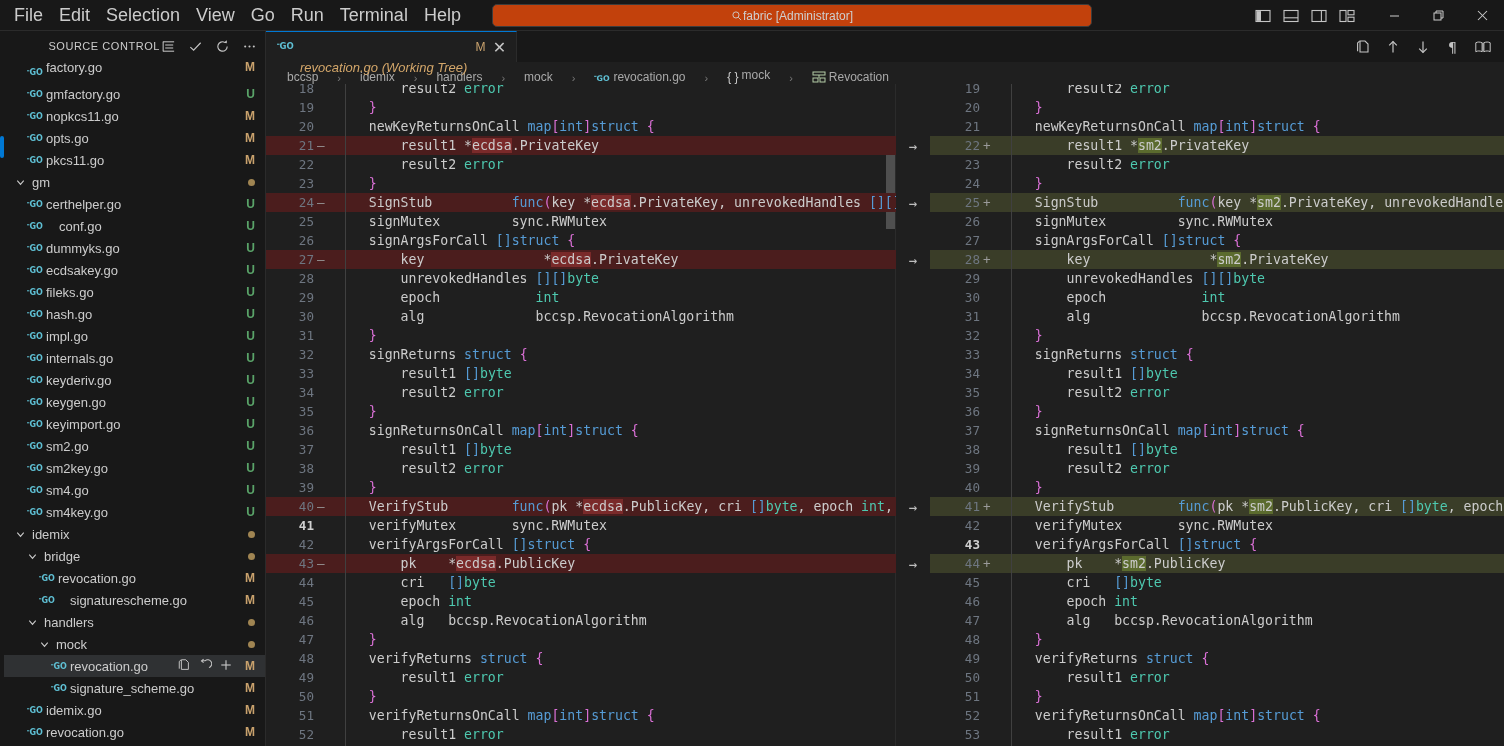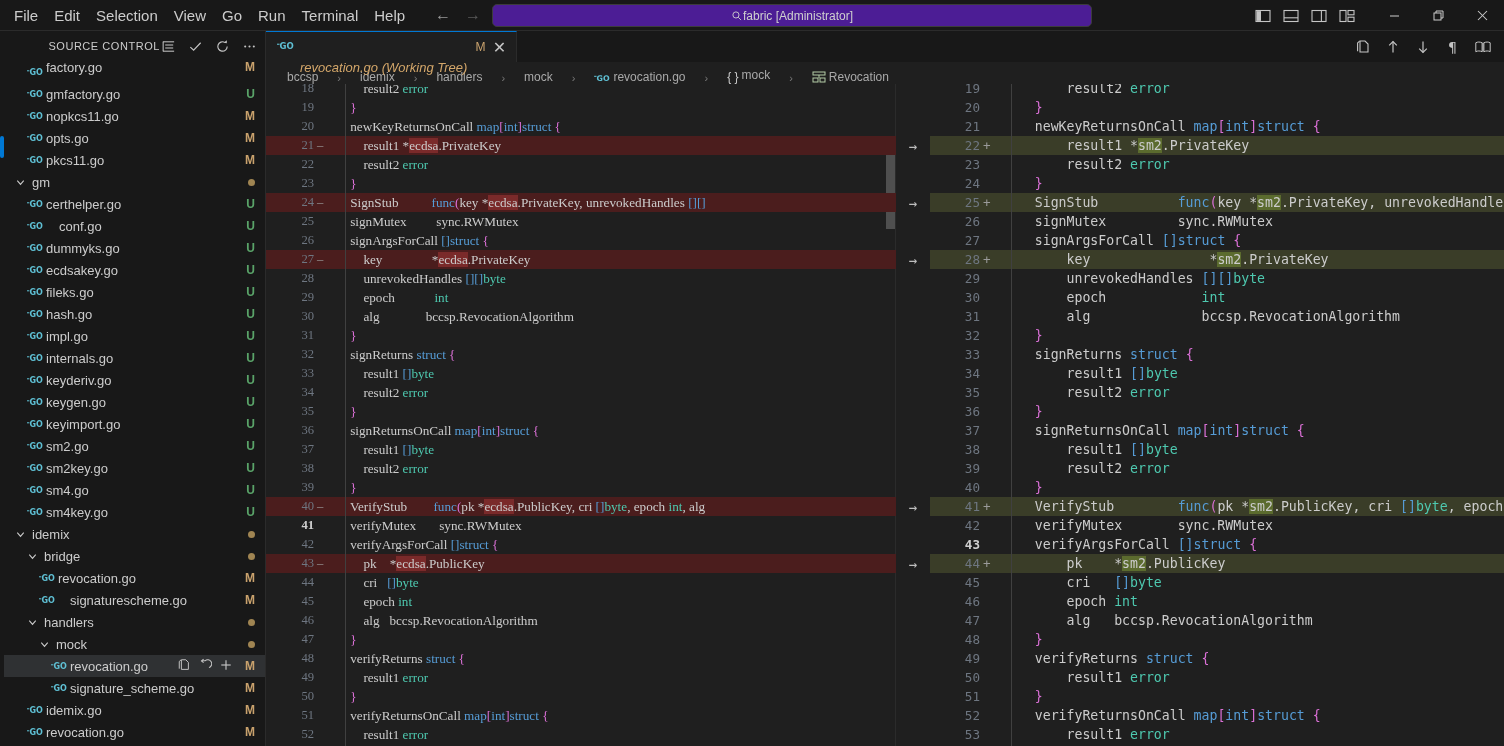--- a/index.html
+++ b/index.html
@@ -13,31 +13,31 @@
   .app { width: 1504px; height: 746px; display: flex; flex-direction: column; position: relative; }
 
   
   .titlebar {
     height: 31px; min-height: 31px; background: #181818;
     display: flex; align-items: center; position: relative;
     border-bottom: 1px solid #2b2b2b;
   }
   .menu { display: flex; align-items: center; padding-left: 6px; }
   .menu-item {
-    font-size: 15px; color: #cccccc; padding: 3px 8px; border-radius: 3px;
+    font-size: 18px; color: #cccccc; padding: 3px 8px; border-radius: 3px;
     white-space: nowrap; cursor: default;
   }
 
   .nav-arrows { display: flex; align-items: center; gap: 14px; margin-left: 22px; }
   .nav-arrow { color: #9a9a9a; font-size: 16px; line-height: 1; }
   .nav-arrow.dim { color: #5a5a5a; }
 
   .cmdcenter {
     position: absolute; left: 492px; top: 4px; width: 600px; height: 23px;
-    background: #4c1d95; border: 1px solid #3c3c3c; border-radius: 5px;
+    background: #c2410c; border: 1px solid #3c3c3c; border-radius: 5px;
     display: flex; align-items: center; justify-content: center; 
   }
   .cmd-text { font-size: 12px; color: #cfcfcf; }
   .cmd-search-ico { width: 12px; height: 12px; display: block; }
 
   .win-right { position: absolute; right: 0; top: 0; height: 31px; display: flex; align-items: center; }
   .layout-icons { display: flex; align-items: center; gap: 10px; padding-right: 16px; }
   .layout-btn { width: 18px; height: 18px; display: flex; align-items: center; justify-content: center; }
   .win-ctrl { width: 44px; height: 31px; display: flex; align-items: center; justify-content: center; }
 
@@ -107,21 +107,21 @@
     padding-left: 21px; gap: 19px; font-size: 12px; color: #a9a9a9; background: #1f1f1f;
   }
   .bc-item { white-space: nowrap; }
   .bc-sep { color: #7a7a7a; font-size: 11px; }
   .bc-ico { display: inline-flex; align-items: center; margin-right: 3px; vertical-align: -2px;}
 
   
   .diff { flex: 1; display: flex; min-height: 0; position: relative; overflow: hidden;
           font-family: "DejaVu Sans Mono", monospace; font-size: 13.2px; }
   .pane { position: relative; overflow: hidden; background: #1f1f1f; height: 100%; }
-  .pane-left { width: 630px; flex: none; font-family: Liberation Serif, serif; }
+  .pane-left { width: 630px; flex: none; }
   .pane-mid { width: 34px; flex: none; background: #1f1f1f; position: relative; }
   .pane-right { flex: 1; min-width: 0; }
 
   .lines { position: absolute; top: 0; left: 0; right: 0; }
   .ln {
     height: 19px; line-height: 19px; display: flex; align-items: stretch;
     white-space: pre; position: relative;
   }
   .ln .gutter {
     width: 50px; flex: none; text-align: right; color: #6e7681; font-size: 12.6px;

